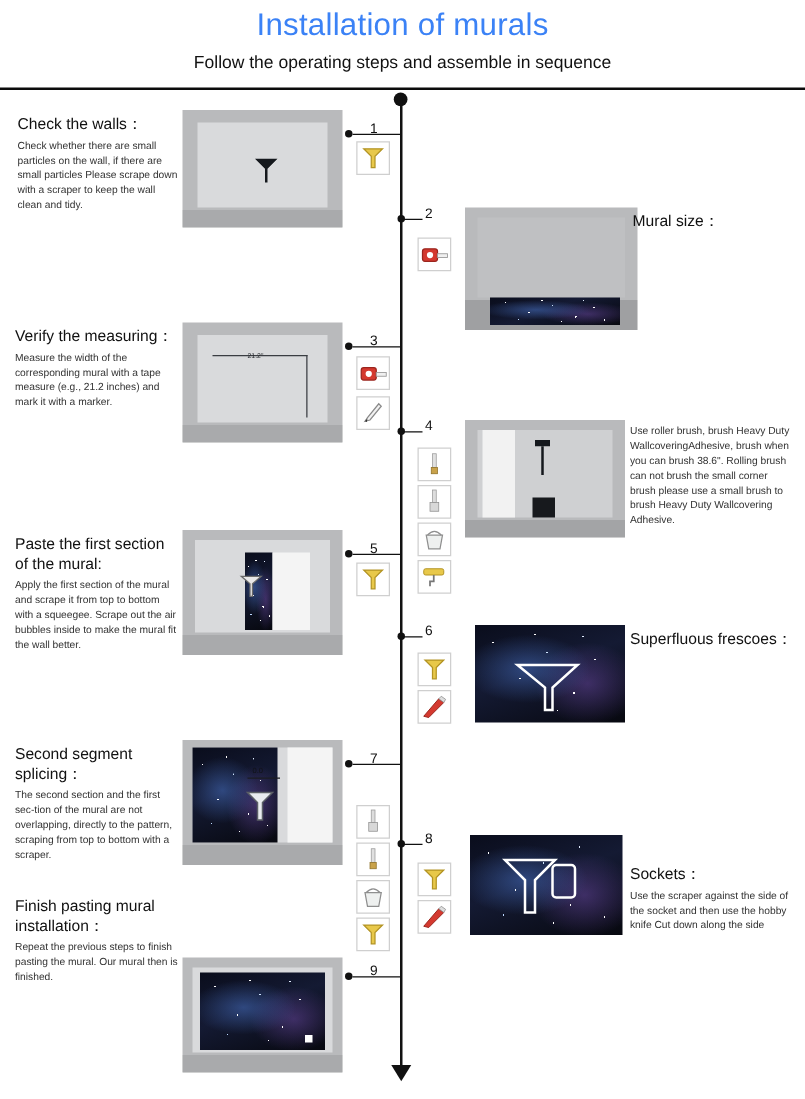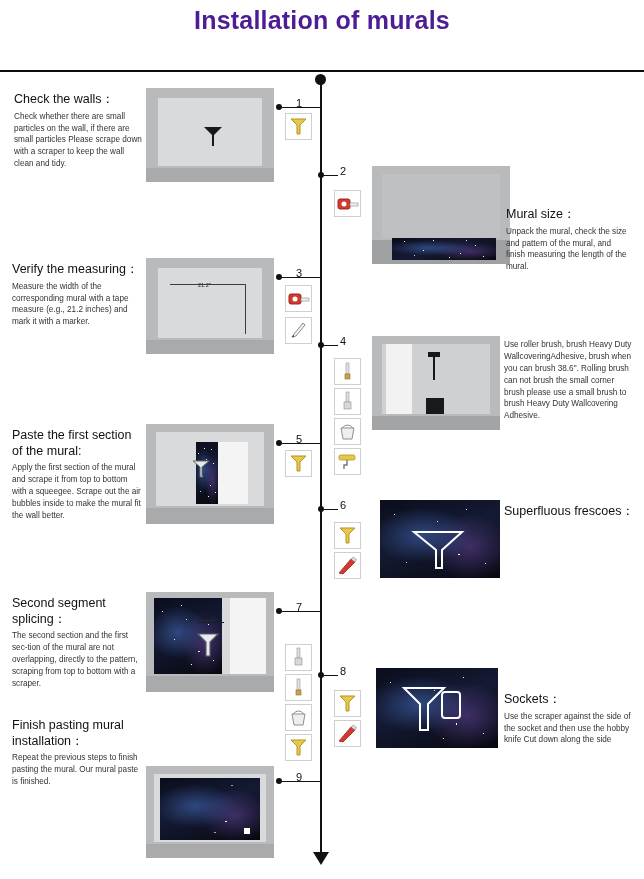--- a/index.html
+++ b/index.html
@@ -13,23 +13,23 @@
   }
   
   .header{
     width:644px;height:72px;
     background:#ffffff;
     text-align:center;
     position:relative;
   }
   .header h1{
     margin:0;padding-top:6px;
-    font-size:25px;font-weight:700;
+    font-size:25px;font-weight:400;
     letter-spacing:.2px;
-    color:#4c1d95;
+    color:#3b82f6;
   }
   .header h2{
     margin:0;padding-top:6px;
     font-size:14px;font-weight:400;
     color:#111;
   }
   .header-rule{
     position:absolute;left:0;top:70px;width:644px;height:2px;background:#0b0b0b;
   }
   
@@ -85,20 +85,21 @@
     position:absolute;width:27px;height:27px;background:#fff;border:1px solid #cfcfcf;
     box-sizing:border-box;
   }
   .tool svg{display:block;}
 </style>
 </head>
 <body>
 
 <div class="header">
   <h1>Installation of murals</h1>
+  <h2>Follow the operating steps and assemble in sequence</h2>
   <div class="header-rule"></div>
 </div>
 
 <div class="spine-dot"></div>
 <div class="spine"></div>
 <div class="spine-arrow"></div>
 
 <div class="txt" style="left:14px;top:92px;width:128px;">
   <div class="t-title">Check the walls：</div>
   <div class="t-body">Check whether there are small particles on the wall, if there are small particles Please scrape down with a scraper to keep the wall clean and tidy.</div>
@@ -131,23 +132,22 @@
     <rect x="3" y="8" width="12" height="10" rx="2" fill="#d4392f" stroke="#9b251e" stroke-width="1"></rect>
     <circle cx="9" cy="13" r="2.5" fill="#fff"></circle>
     <rect x="15" y="12" width="8" height="3" fill="#f0f0f0" stroke="#999" stroke-width=".7"></rect>
   </svg>
 </div>
 <div class="room" style="left:372px;top:166px;width:138px;height:98px;">
   <div class="inner" style="left:10px;top:8px;right:10px;bottom:26px;background:#bfc0c2;"></div>
   <div class="floor" style="height:24px;background:#9fa0a2;"></div>
   <div class="galaxy" style="left:20px;bottom:4px;width:104px;height:22px;"></div>
 </div>
-<div class="txt" style="left:506px;top:170px;width:126px;margin-top:37px;">
+<div class="txt" style="left:506px;top:170px;width:126px;">
   <div class="t-title">Mural size：</div>
-  <div class="t-body">Unpack the mural, check the size and pattern of the mural, and finish measuring the length of the mural.</div>
 </div>
 
 <div class="txt" style="left:12px;top:262px;width:132px;">
   <div class="t-title">Verify the measuring：</div>
   <div class="t-body">Measure the width of the corresponding mural with a tape measure (e.g., 21.2 inches) and mark it with a marker.</div>
 </div>
 <div class="room" style="left:146px;top:258px;width:128px;height:96px;">
   <div class="inner" style="left:12px;top:10px;right:12px;bottom:16px;"></div>
   <div class="floor" style="height:14px;"></div>
   <div style="position:absolute;left:24px;top:26px;width:76px;height:1px;background:#3a3d42;"></div>
@@ -331,21 +331,21 @@
     <rect x="44" y="10" width="18" height="26" rx="3" fill="none" stroke="#ffffff" stroke-width="2"></rect>
   </svg>
 </div>
 <div class="txt" style="left:504px;top:692px;width:132px;">
   <div class="t-title">Sockets：</div>
   <div class="t-body">Use the scraper against the side of the socket and then use the hobby knife Cut down along the side</div>
 </div>
 
 <div class="txt" style="left:12px;top:718px;width:132px;">
   <div class="t-title">Finish pasting mural installation：</div>
-  <div class="t-body">Repeat the previous steps to finish pasting the mural. Our mural paste is finished.</div>
+  <div class="t-body">Repeat the previous steps to finish pasting the mural. Our mural then is finished.</div>
 </div>
 <div class="room" style="left:146px;top:766px;width:128px;height:92px;">
   <div class="inner" style="left:8px;top:8px;right:8px;bottom:16px;"></div>
   <div class="floor" style="height:14px;"></div>
   <div class="galaxy" style="left:14px;top:12px;width:100px;height:62px;"></div>
   <div style="position:absolute;left:98px;top:62px;width:6px;height:6px;background:#ffffff;"></div>
 </div>
 <div class="marker" style="left:276px;top:778px;width:44px;">
   <div class="dot"></div>
   <div class="lead" style="left:6px;width:38px;"></div>

